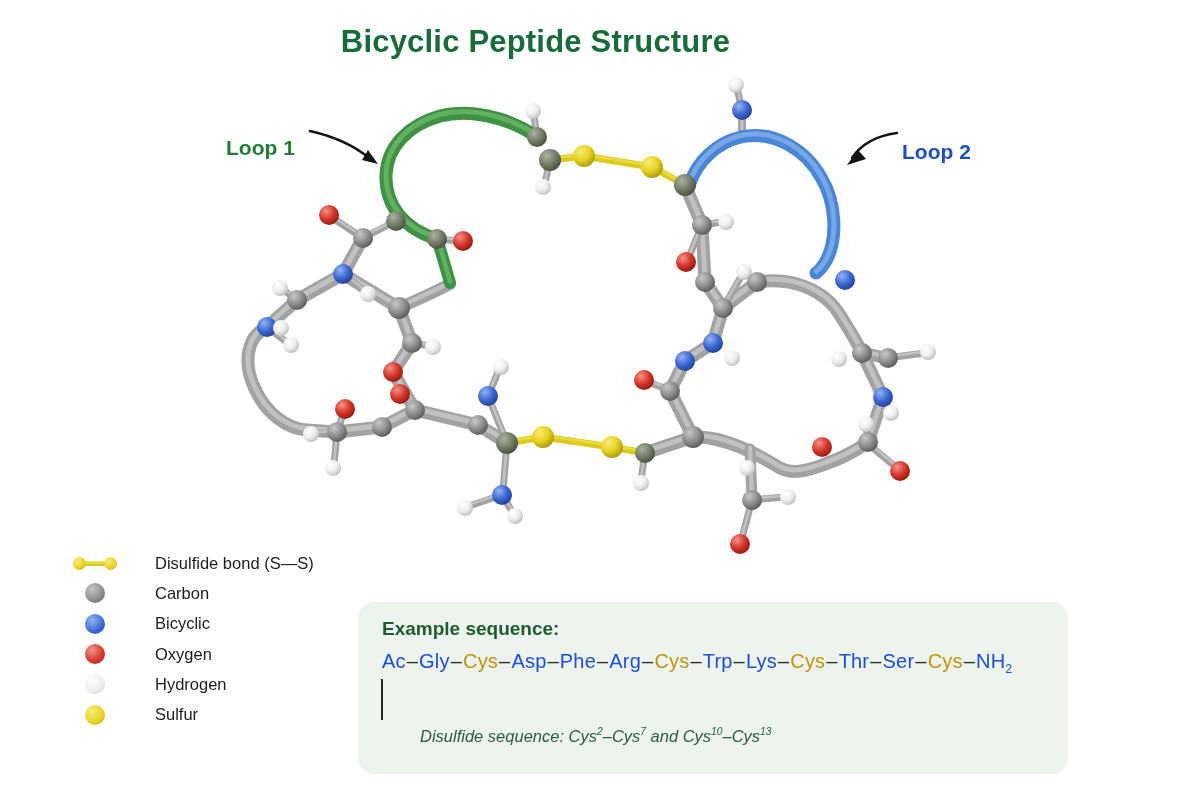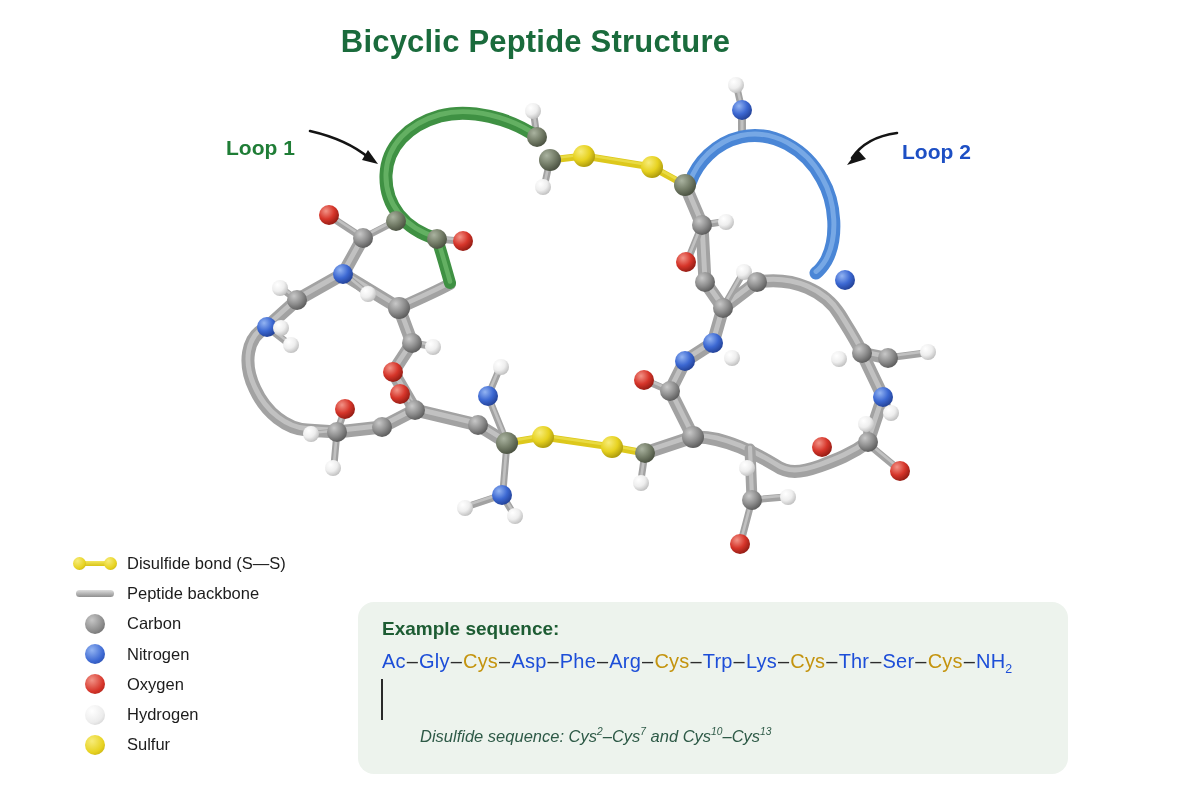--- a/index.html
+++ b/index.html
@@ -19,21 +19,21 @@
   
   .loop-label{font-size:21px;font-weight:700;margin-top:21px;}
   #loop1-label{top:115px;left:226px;}
   #loop2-label{top:119px;left:902px;}
 
   
   #mol{top:0;left:0;}
 
   
   #legend{top:548px;left:70px;}
-  .lg-row{display:flex;align-items:center;height:30.3px;}
+  .lg-row{display:flex;align-items:center;height:30.3px;gap:28px;}
   .lg-icon{width:50px;display:flex;align-items:center;justify-content:center;flex:0 0 50px;}
   .lg-label{font-size:16.5px;color:#1c1c1c;margin-left:7px;white-space:nowrap;}
   .ball{width:20px;height:20px;border-radius:50%;}
   .ball.carbon{background:radial-gradient(circle at 35% 30%,#c6c6c6,#8b8b8b 60%,#5c5c5c 100%);}
   .ball.nitrogen{background:radial-gradient(circle at 35% 30%,#93b4f2,#3c68d2 60%,#24439a 100%);}
   .ball.oxygen{background:radial-gradient(circle at 35% 30%,#f29387,#d6352a 60%,#971c13 100%);}
   .ball.hydrogen{background:radial-gradient(circle at 35% 30%,#ffffff,#ececec 60%,#c3c3c3 100%);}
   .ball.sulfur{background:radial-gradient(circle at 35% 30%,#f7ec7a,#e7d220 60%,#b3a00c 100%);}
   .dumbbell{position:relative;width:44px;height:14px;}
   .dumbbell .bar{position:absolute;left:5px;top:4.5px;width:34px;height:5px;border-radius:3px;
@@ -297,35 +297,29 @@
       <span class="dumbbell">
           <span class="bar"></span>
           <span class="db-ball l"></span>
           <span class="db-ball r"></span>
         </span>
     </span>
     <span class="lg-label">Disulfide bond (S—S)</span>
   </div>
   <div class="lg-row">
     <span class="lg-icon">
-        <span class="bb-bar"></span>
-      </span>
-    <span class="lg-label">Peptide backbone</span>
-  </div>
-  <div class="lg-row">
-    <span class="lg-icon">
         <span class="ball carbon"></span>
       </span>
     <span class="lg-label">Carbon</span>
   </div>
   <div class="lg-row">
     <span class="lg-icon">
         <span class="ball nitrogen"></span>
       </span>
-    <span class="lg-label">Nitrogen</span>
+    <span class="lg-label">Bicyclic</span>
   </div>
   <div class="lg-row">
     <span class="lg-icon">
         <span class="ball oxygen"></span>
       </span>
     <span class="lg-label">Oxygen</span>
   </div>
   <div class="lg-row">
     <span class="lg-icon">
         <span class="ball hydrogen"></span>

